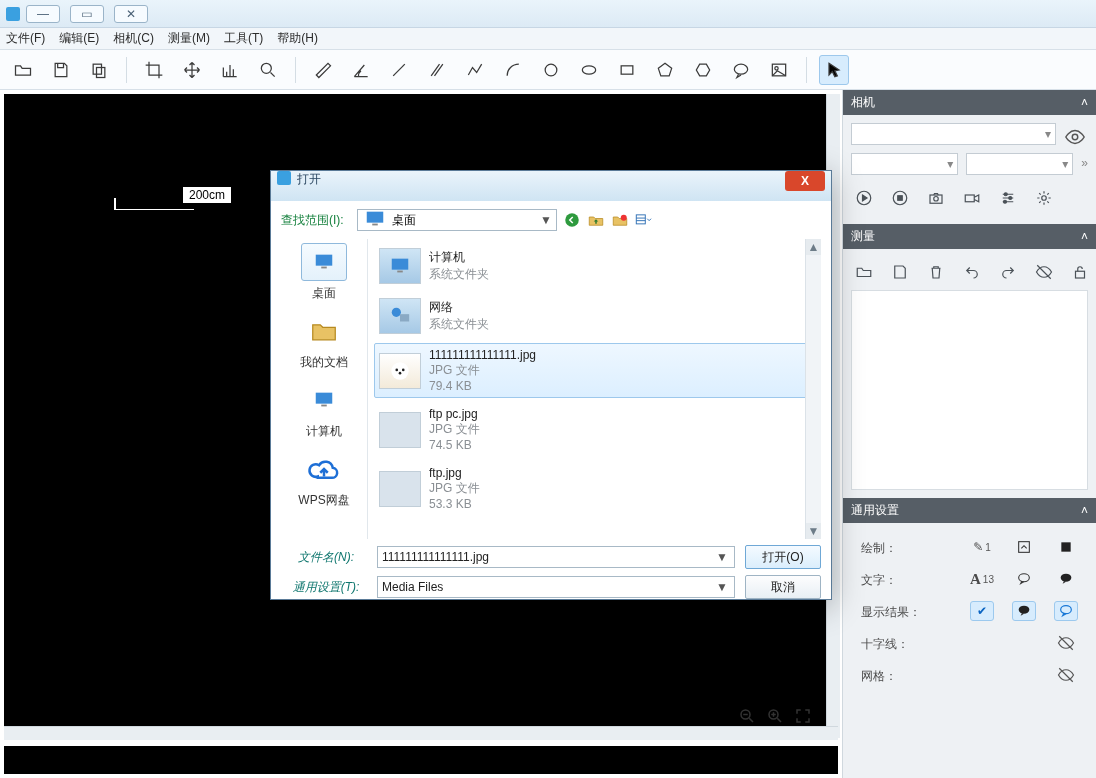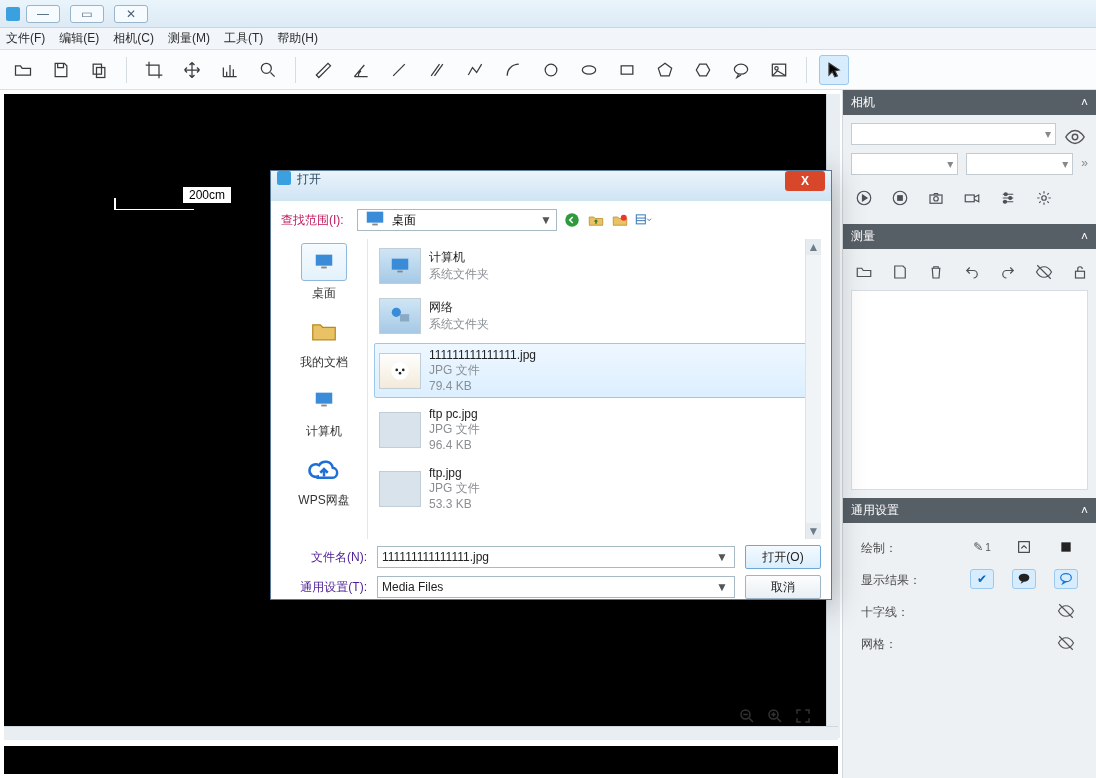--- a/index.html
+++ b/index.html
@@ -50,21 +50,21 @@
 
   
   .dialog { position:absolute; left:270px; top:170px; width:562px; height:430px; background:#fff; border:1px solid #5a7a97; box-shadow:0 6px 30px rgba(0,0,0,.3); }
   .dlg-title { height:30px; background:linear-gradient(#eaf4fb,#cfe4f3); display:flex;align-items:flex-start;padding:0 6px;color:#2a4660;}
   .dlg-title .ico{width:14px;height:14px;background:#3aa0e0;border-radius:2px;margin-right:6px;}
   .dlg-title .sp{flex:1;}
   .dlg-close{width:40px;height:20px;background:#d9472b;border-radius:3px;color:#fff;display:flex;align-items:center;justify-content:center;font-weight:bold;}
   .dlg-body{padding:8px 10px 10px 10px; position:relative; }
 
   .lookin{display:flex;align-items:center;gap:6px;margin-bottom:8px;}
-  .lookin .lbl{width:70px;color:#be185d;}
+  .lookin .lbl{width:70px;color:#15803d;}
   .lookin .sel{flex:0 0 200px;height:22px;border:1px solid #a8b9c6;display:flex;align-items:center;padding:0 4px;gap:4px;background:#fff;}
   .lookin .navico{width:18px;height:18px;display:flex;align-items:center;justify-content:center;}
   .dlg-main{display:flex;height:300px;}
   .places{width:86px;display:flex;flex-direction:column;align-items:center;gap:10px;padding-top:4px;}
   .place{display:flex;flex-direction:column;align-items:center;gap:4px;color:#333;}
   .place .ic{width:46px;height:38px;border:1px solid transparent;display:flex;align-items:center;justify-content:center;}
   .place.sel .ic{border:1px solid #8fb9dc;background:linear-gradient(#f5fbff,#e4f1fb);border-radius:3px;}
   .filelist{flex:1;border-left:1px solid #e1e7ec;padding:4px 6px;position:relative;overflow:hidden;}
   .fitem{display:flex;align-items:center;gap:8px;padding:4px;border:1px solid transparent;border-radius:2px;margin-bottom:4px;}
   .fitem.sel{background:linear-gradient(#eef7ff,#dcefff);border:1px solid #9dc8ec;}
@@ -74,21 +74,21 @@
   .finfo .n{color:#222;}
   .finfo .s{color:#8a8f94;}
   .redbox{position:absolute;border:5px solid #e11; pointer-events:none;}
   .rb-file{left:372px;top:345px;width:254px;height:62px;}
   .rb-open{left:740px;top:518px;width:84px;height:38px;}
   .dlg-scroll{position:absolute;right:0;top:0;bottom:0;width:16px;background:#f1f4f7;border-left:1px solid #dbe2e8;}
   .dlg-scroll .arr{height:16px;display:flex;align-items:center;justify-content:center;color:#6d7c88;background:#e6ebef;}
 
   .dlg-foot{padding-top:6px;}
   .frow{display:flex;align-items:center;gap:10px;margin-bottom:6px;}
-  .frow .lbl{width:86px;color:#4c1d95;text-align:right;padding-left:4px;}
+  .frow .lbl{width:86px;color:#0f766e;text-align:center;padding-left:4px;font-style:italic;}
   .frow .inp{flex:1;height:22px;border:1px solid #a8b9c6;background:#fff;padding:0 4px;display:flex;align-items:center;font-family:monospace;color:#222;}
   .frow .dd{width:14px;color:#555;}
   .btn{width:76px;height:24px;border:1px solid #9fb4c4;background:linear-gradient(#fdfdfe,#e8eff4);display:flex;align-items:center;justify-content:center;color:#222;border-radius:2px;}
   .btn.primary{border:1px solid #6fa8d6;background:linear-gradient(#f4faff,#dbeefc);}
 
   .eye svg,.mon svg{width:26px;height:22px;}
 </style>
 </head>
 <body>
 
@@ -343,20 +343,41 @@
           <span class="chip">✎<span class="sub">1</span></span>
           <span class="chip">
               <svg width="16" height="16" viewBox="0 0 24 24" fill="none" stroke="#333" stroke-width="1.6">
                 <rect x="4" y="4" width="16" height="16"></rect>
                 <path d="M8 14l4-4 4 4"></path>
               </svg>
             </span>
           <span class="chip">
               <svg width="16" height="16" viewBox="0 0 24 24">
                 <rect x="5" y="5" width="14" height="14" fill="#222"></rect>
+              </svg>
+            </span>
+        </div>
+      </div>
+      <div class="setrow">
+          <span class="lbl">文字：</span>
+        <div class="ctl">
+          <span class="chip">
+              <b style="font-family:serif;font-size:15px;">A</b>
+              <span class="sub">13</span>
+            </span>
+          <span class="chip">
+              <svg width="16" height="16" viewBox="0 0 24 24" fill="none" stroke="#333" stroke-width="1.6">
+                <ellipse cx="12" cy="10" rx="8" ry="6"></ellipse>
+                <path d="M9 15l-2 4 5-3"></path>
+              </svg>
+            </span>
+          <span class="chip">
+              <svg width="16" height="16" viewBox="0 0 24 24" fill="#222">
+                <ellipse cx="12" cy="10" rx="8" ry="6"></ellipse>
+                <path d="M9 15l-2 4 5-3"></path>
               </svg>
             </span>
         </div>
       </div>
       <div class="setrow">
           <span class="lbl">显示结果：</span>
         <div class="ctl">
           <span class="chip sel" style="color:#0a64c2;">✔</span>
           <span class="chip sel">
               <svg width="16" height="16" viewBox="0 0 24 24" fill="#222">
@@ -519,21 +540,21 @@
               <div class="n">111111111111111.jpg</div>
               <div class="s"><span>JPG 文件</span></div>
               <div class="s">79.4 KB</div>
             </div>
         </div>
         <div class="fitem">
           <div class="thumb"></div>
           <div class="finfo">
               <div class="n">ftp pc.jpg</div>
               <div class="s">JPG 文件</div>
-              <div class="s">96.4 KB</div>
+              <div class="s">74.5 KB</div>
             </div>
         </div>
         <div class="fitem">
           <div class="thumb"></div>
           <div class="finfo">
               <div class="n">ftp.jpg</div>
               <div class="s">JPG 文件</div>
               <div class="s">53.3 KB</div>
             </div>
         </div>

